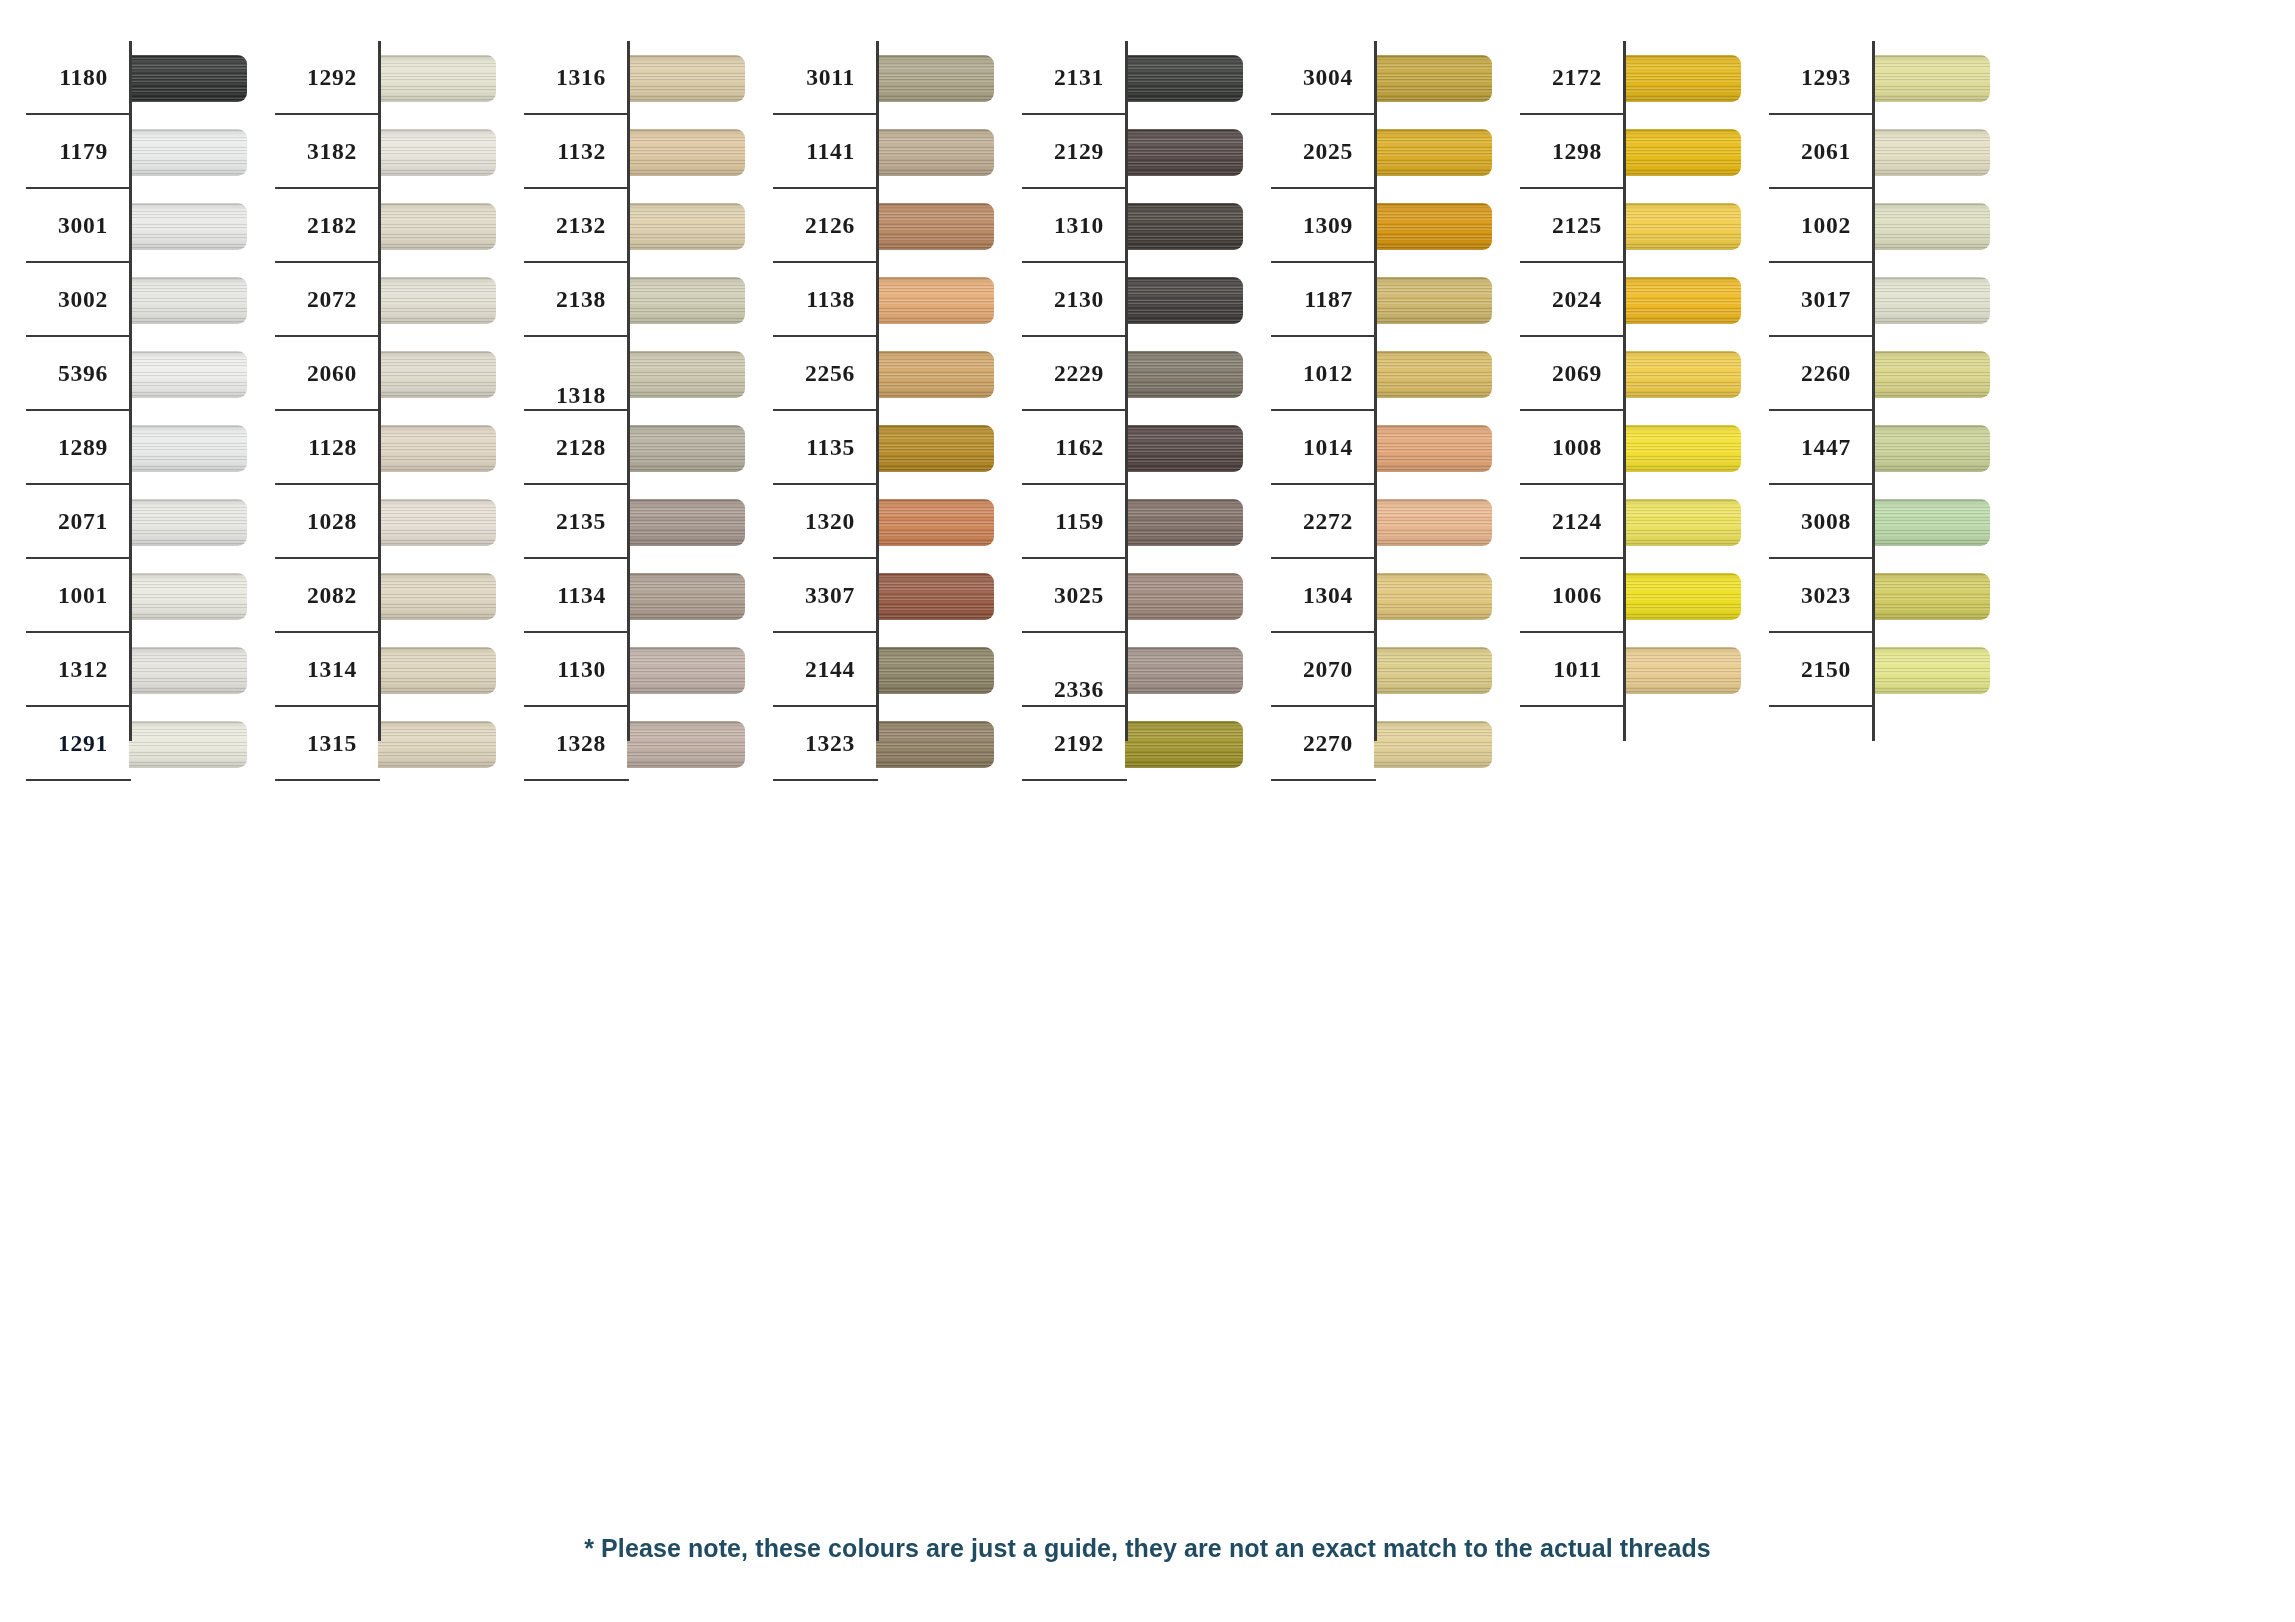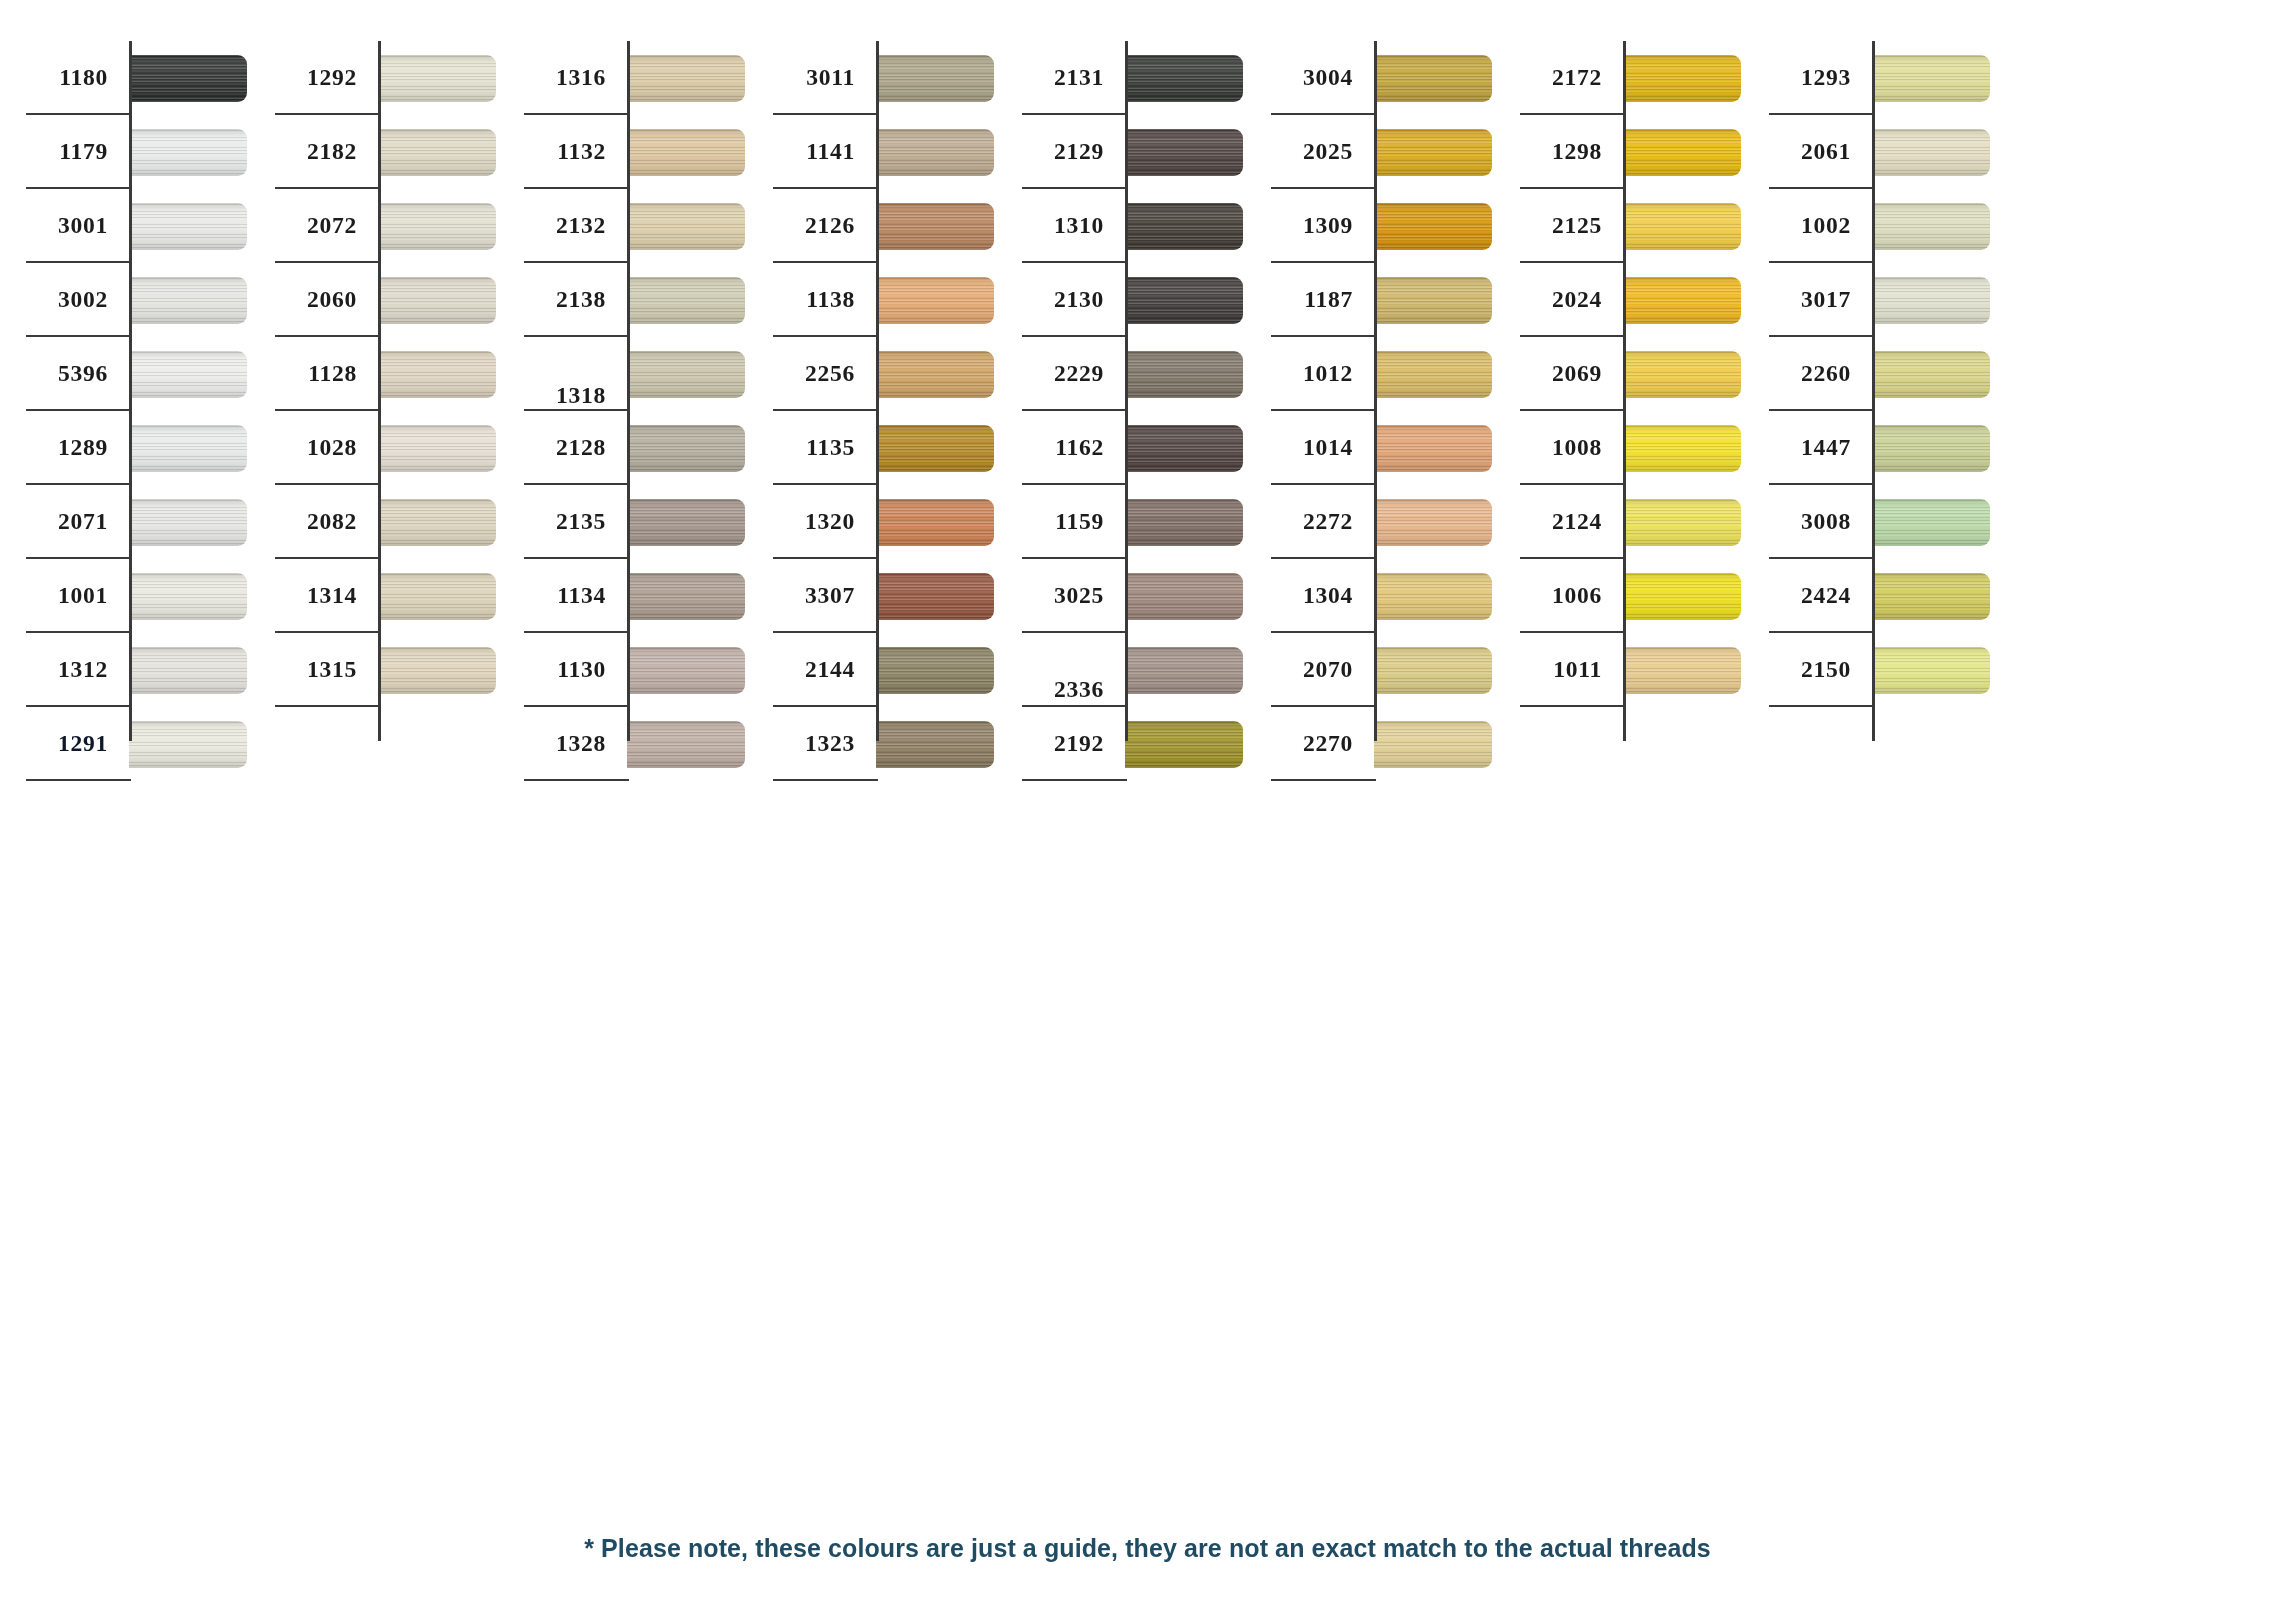--- a/index.html
+++ b/index.html
@@ -245,20 +245,28 @@
       <div class="row" style="--rule: #3a3a3a;">
         <div class="label-cell">
           <span class="code" style="color: rgb(28, 28, 28);">1292</span>
         </div>
         <div class="swatch-cell">
           <div class="swatch" style="background: rgb(227, 226, 207);"></div>
         </div>
       </div>
       <div class="row" style="--rule: #3a3a3a;">
         <div class="label-cell">
+          <span class="code" style="color: rgb(28, 28, 28);">3182</span>
+        </div>
+        <div class="swatch-cell">
+          <div class="swatch" style="background: rgb(231, 228, 218);"></div>
+        </div>
+      </div>
+      <div class="row" style="--rule: #3a3a3a;">
+        <div class="label-cell">
           <span class="code" style="color: rgb(28, 28, 28);">2182</span>
         </div>
         <div class="swatch-cell">
           <div class="swatch" style="background: rgb(222, 216, 196);"></div>
         </div>
       </div>
       <div class="row" style="--rule: #3a3a3a;">
         <div class="label-cell">
           <span class="code" style="color: rgb(28, 28, 28);">2072</span>
         </div>
@@ -775,21 +783,21 @@
       <div class="row" style="--rule: #3a3a3a;">
         <div class="label-cell">
           <span class="code" style="color: rgb(28, 28, 28);">3008</span>
         </div>
         <div class="swatch-cell">
           <div class="swatch" style="background: rgb(185, 217, 167);"></div>
         </div>
       </div>
       <div class="row" style="--rule: #3a3a3a;">
         <div class="label-cell">
-          <span class="code" style="color: rgb(28, 28, 28);">2424</span>
+          <span class="code" style="color: rgb(28, 28, 28);">3023</span>
         </div>
         <div class="swatch-cell">
           <div class="swatch" style="background: rgb(207, 201, 90);"></div>
         </div>
       </div>
       <div class="row" style="--rule: #3a3a3a;">
         <div class="label-cell">
           <span class="code" style="color: rgb(28, 28, 28);">2150</span>
         </div>
         <div class="swatch-cell">

